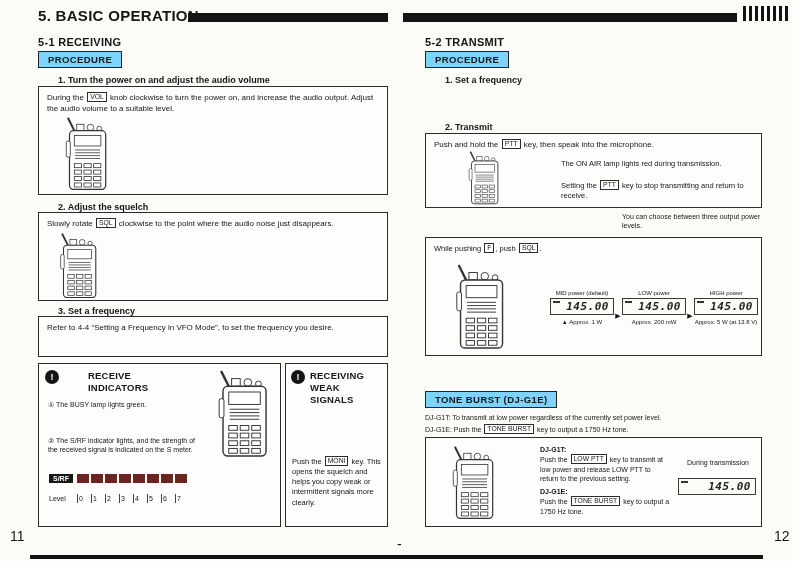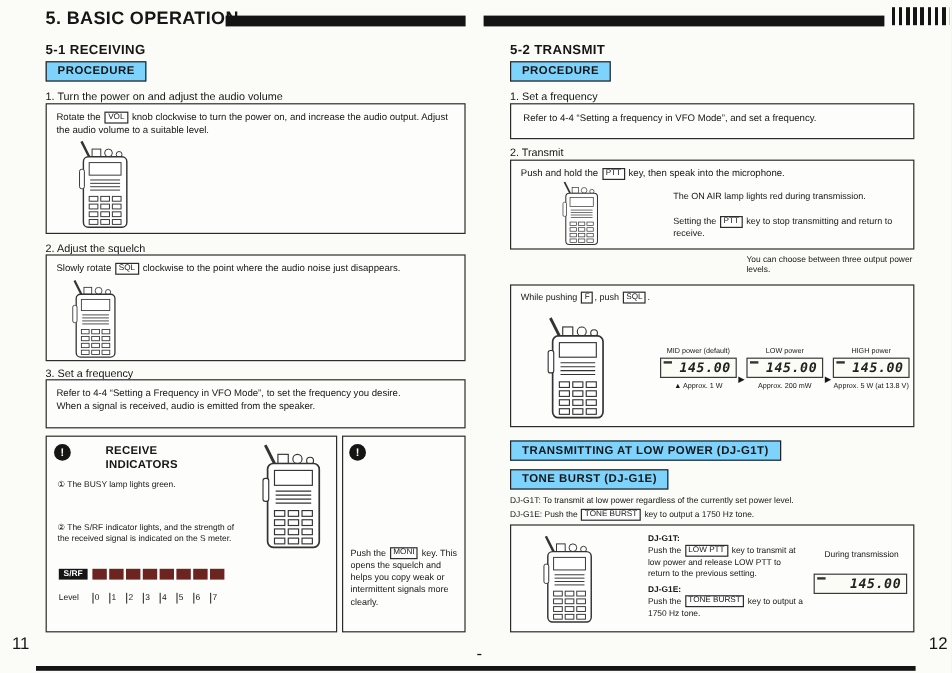--- a/index.html
+++ b/index.html
@@ -14,21 +14,21 @@
   .main-title { font-size:15px; font-weight:bold; letter-spacing:.3px; }
   .hbar { position:absolute; background:#141414; height:9px; }
   .barcode {
     position:absolute; background:repeating-linear-gradient(90deg,#141414 0 3px,#fbfbf8 3px 6px);
   }
   .section-title { font-size:11px; font-weight:bold; letter-spacing:.3px; }
   .proc-box, .hdr-box {
     display:inline-block; border:1.5px solid #222; background:#7dd3fc;
     font-weight:bold; padding:2px 9px; font-size:9.5px; letter-spacing:.4px; white-space:nowrap;
   }
-  .step-h { font-size:9px; font-weight:normal; }
+  .step-h { font-size:9px; font-weight:bold;margin-left:20px; }
   .box { position:absolute; border:1px solid #2c2c2c; background:#fdfdfb; }
   .body-text { font-size:8px; line-height:1.4; }
   .small-text { font-size:7.5px; line-height:1.35; }
   .tiny-text { font-size:7px; line-height:1.35; }
   .keycap {
     display:inline-block; border:1px solid #2c2c2c; background:#fff;
     font-size:6.8px; line-height:8px; padding:0 2px; margin:0 1px; vertical-align:1px; white-space:nowrap;
   }
   .radio { position:absolute; }
   .note-head { display:flex; align-items:flex-start; }
@@ -93,39 +93,38 @@
   <span class="abs main-title" style="left:38px; top:7px;">5. BASIC OPERATION</span>
   <div class="hbar" style="left:188px; top:13px; width:200px;"></div>
   <div class="hbar" style="left:403px; top:13px; width:334px;"></div>
   <div class="barcode" style="left:743px; top:6px; width:48px; height:15px;"></div>
 
   <span class="abs section-title" style="left:38px; top:36px;">5-1  RECEIVING</span>
   <span class="abs proc-box" style="left:38px; top:51px;">PROCEDURE</span>
 
   <span class="abs step-h" style="left:38px; top:75px;">1. Turn the power on and adjust the audio volume</span>
   <div class="box" style="left:38px; top:86px; width:350px; height:109px;">
-    <div class="body-text" style="padding:5px 8px;"><span>Rotate the </span><span class="keycap">VOL</span><span> knob clockwise to turn the power on, and increase the audio output. Adjust the audio volume to a suitable level.</span></div>
+    <div class="body-text" style="padding:5px 8px;"><span>During the </span><span class="keycap">VOL</span><span> knob clockwise to turn the power on, and increase the audio output. Adjust the audio volume to a suitable level.</span></div>
     <svg class="radio" style="left:24px; top:30px; width:50px; height:74px;">
         <use href="#radio-sym"></use>
       </svg>
   </div>
 
   <span class="abs step-h" style="left:38px; top:202px;">2. Adjust the squelch</span>
   <div class="box" style="left:38px; top:212px; width:350px; height:89px;">
     <div class="body-text" style="padding:5px 8px;"><span>Slowly rotate </span><span class="keycap">SQL</span><span> clockwise to the point where the audio noise just disappears.</span></div>
     <svg class="radio" style="left:18px; top:20px; width:46px; height:66px;">
         <use href="#radio-sym"></use>
       </svg>
   </div>
 
   <span class="abs step-h" style="left:38px; top:306px;">3. Set a frequency</span>
   <div class="box" style="left:38px; top:316px; width:350px; height:41px;">
     <div class="body-text" style="padding:5px 8px;">
       <div>Refer to 4-4 “Setting a Frequency in VFO Mode”, to set the frequency you desire.</div>
-      <div>When a signal is received, audio is emitted from the speaker.</div>
     </div>
   </div>
 
   <div class="box" style="left:38px; top:363px; width:243px; height:164px;">
     <div class="note-head" style="padding:6px 6px 0 6px;">
       <span class="bang-icon">!</span>
       <span class="note-title" style="width:120px;padding-left:24px;">RECEIVE INDICATORS</span>
     </div>
     <svg class="radio" style="right:6px; top:6px; width:58px; height:88px;">
         <use href="#radio-sym"></use>
@@ -152,33 +151,31 @@
       <span class="tick">4</span>
       <span class="tick">5</span>
       <span class="tick">6</span>
       <span class="tick">7</span>
     </div>
   </div>
 
   <div class="box" style="left:285px; top:363px; width:103px; height:164px;">
     <div class="note-head" style="padding:6px 5px 0 5px;">
       <span class="bang-icon">!</span>
+      <span class="note-title" style="width:66px;">RECEIVING WEAK SIGNALS</span>
     </div>
     <div class="abs small-text" style="left:6px; top:92px; width:91px;"><span>Push the </span><span class="keycap">MONI</span><span> key. This opens the squelch and helps you copy weak or intermittent signals more clearly.</span></div>
   </div>
 
   <span class="abs pagenum" style="left:10px; top:528px;">11</span>
 
   <span class="abs section-title" style="left:425px; top:36px;">5-2  TRANSMIT</span>
   <span class="abs proc-box" style="left:425px; top:51px;">PROCEDURE</span>
 
   <span class="abs step-h" style="left:425px; top:75px;">1. Set a frequency</span>
-  <div class="box" style="left:425px; top:86px; width:337px; height:30px;">
-    <div class="body-text" style="padding:6px 10px;">Refer to 4-4 “Setting a frequency in VFO Mode”, and set a frequency.</div>
-  </div>
 
   <span class="abs step-h" style="left:425px; top:122px;">2. Transmit</span>
   <div class="box" style="left:425px; top:133px; width:337px; height:75px;">
     <div class="body-text" style="padding:5px 8px;"><span>Push and hold the </span><span class="keycap">PTT</span><span> key, then speak into the microphone.</span></div>
     <svg class="radio" style="left:38px; top:17px; width:42px; height:54px;">
         <use href="#radio-sym"></use>
       </svg>
     <div class="abs small-text" style="left:135px; top:25px; width:192px;">The ON AIR lamp lights red during transmission.</div>
     <div class="abs small-text" style="left:135px; top:46px; width:196px;"><span>Setting the </span><span class="keycap">PTT</span><span> key to stop transmitting and return to receive.</span></div>
   </div>
@@ -213,21 +210,20 @@
         <div class="pl-label">HIGH power</div>
         <div class="lcd">
             <i class="lcd-tick"></i>
             <b class="lcd-freq">145.00</b>
           </div>
         <div class="pl-approx">Approx. 5 W (at 13.8 V)</div>
       </div>
     </div>
   </div>
 
-  <span class="abs hdr-box" style="left:425px; top:367px;">TRANSMITTING AT LOW POWER (DJ-G1T)</span>
   <span class="abs hdr-box" style="left:425px; top:391px;">TONE BURST (DJ-G1E)</span>
 
   <div class="abs tiny-text" style="left:425px; top:413px; width:340px;">DJ-G1T: To transmit at low power regardless of the currently set power level.</div>
   <div class="abs tiny-text" style="left:425px; top:424px; width:340px;"><span>DJ-G1E: Push the </span><span class="keycap">TONE BURST</span><span> key to output a 1750 Hz tone.</span></div>
 
   <div class="box" style="left:425px; top:437px; width:337px; height:90px;">
     <svg class="radio" style="left:24px; top:8px; width:50px; height:74px;">
         <use href="#radio-sym"></use>
       </svg>
     <div class="abs tiny-text" style="left:114px; top:4px; width:130px;">

